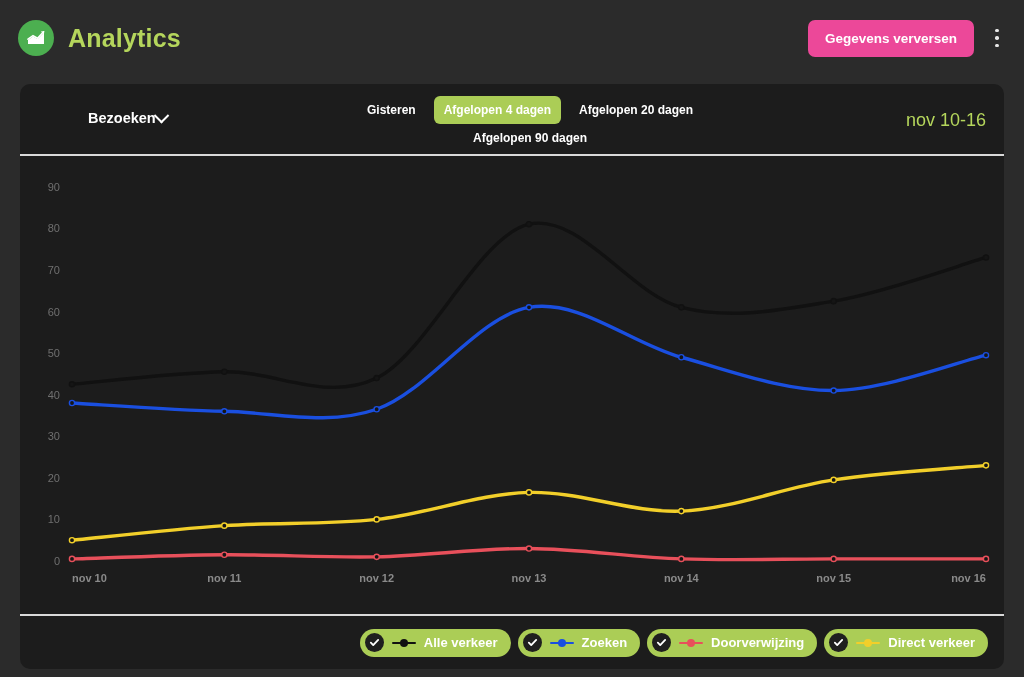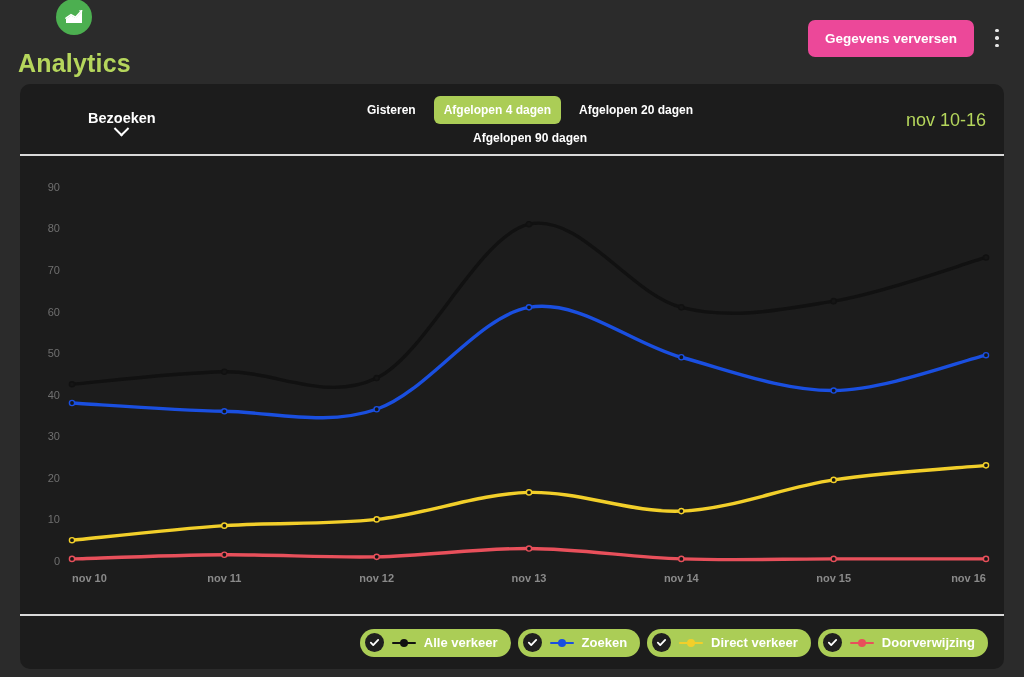--- a/index.html
+++ b/index.html
@@ -21,21 +21,20 @@
     height: 76px;
     display: flex;
     align-items: center;
     padding: 0 14px 0 18px;
     box-sizing: border-box;
   }
   .brand {
     display: flex;
     align-items: center;
     gap: 14px;
-    flex-direction: column;
   }
   .logo-badge {
     width: 36px;
     height: 36px;
     border-radius: 50%;
     background: #4caf50;
     display: flex;
     align-items: center;
     justify-content: center;
   }
@@ -107,21 +106,20 @@
   .metric-select {
     position: absolute;
     left: 68px;
     top: 26px;
     display: flex;
     align-items: center;
     color: #ffffff;
     font-size: 14.5px;
     font-weight: bold;
     cursor: pointer;
-    flex-direction: column;
   }
   .chev {
     width: 9px;
     height: 9px;
     border-right: 2px solid #ffffff;
     border-bottom: 2px solid #ffffff;
     transform: rotate(45deg) translate(-2px,-2px);
   }
   .range-tabs {
     position: absolute;
@@ -408,32 +406,32 @@
       <span class="legend-label">Zoeken</span>
     </button>
 
     <button class="legend-chip">
       <span class="chk">
         <svg width="11" height="11" viewBox="0 0 12 12">
             <path d="M2 6.2 L4.6 8.8 L10 3.2" stroke="#ffffff" stroke-width="2" fill="none" stroke-linecap="round" stroke-linejoin="round"></path>
           </svg>
       </span>
       <span class="legend-marker">
-        <span class="lm-line" style="background:#f2cf2a"></span>
-          <span class="lm-dot" style="background:#f2cf2a"></span>
-      </span>
-      <span class="legend-label">Direct verkeer</span>
+        <span class="lm-line" style="background:#e8505b"></span>
+          <span class="lm-dot" style="background:#e8505b"></span>
+      </span>
+      <span class="legend-label">Doorverwijzing</span>
     </button>
 
     <button class="legend-chip">
       <span class="chk">
         <svg width="11" height="11" viewBox="0 0 12 12">
             <path d="M2 6.2 L4.6 8.8 L10 3.2" stroke="#ffffff" stroke-width="2" fill="none" stroke-linecap="round" stroke-linejoin="round"></path>
           </svg>
       </span>
       <span class="legend-marker">
-        <span class="lm-line" style="background:#e8505b"></span>
-          <span class="lm-dot" style="background:#e8505b"></span>
-      </span>
-      <span class="legend-label">Doorverwijzing</span>
+        <span class="lm-line" style="background:#f2cf2a"></span>
+          <span class="lm-dot" style="background:#f2cf2a"></span>
+      </span>
+      <span class="legend-label">Direct verkeer</span>
     </button>
   </div>
 </div>
 
 </body></html>

